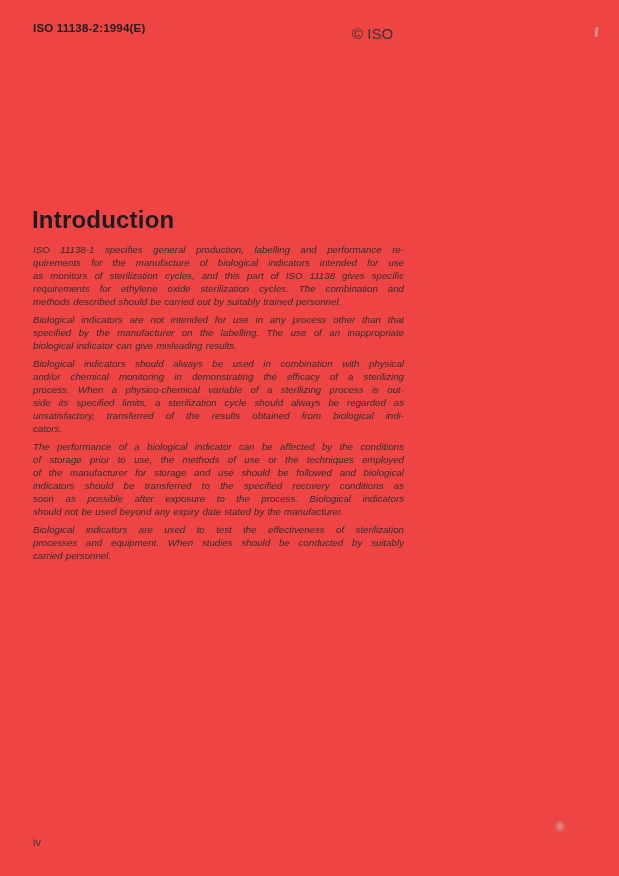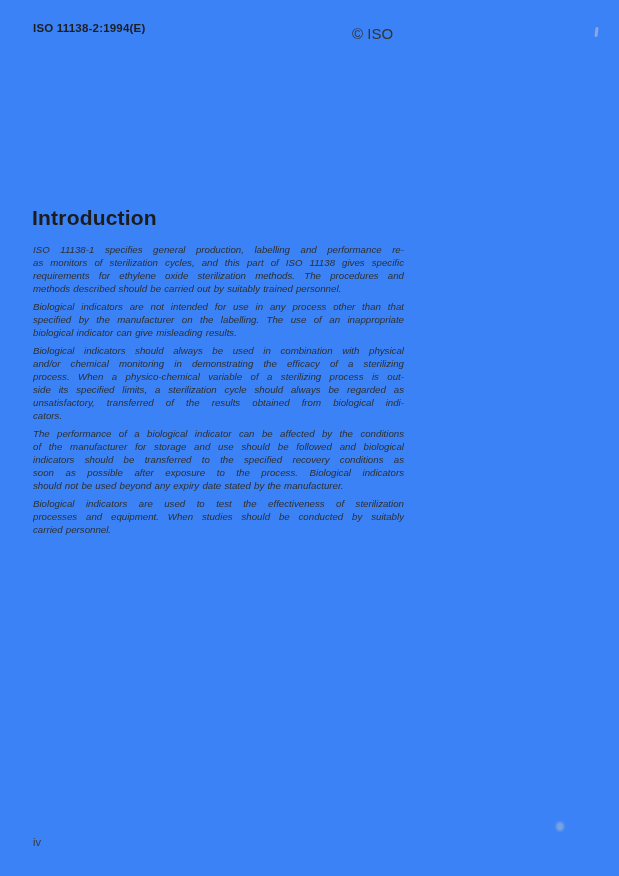--- a/index.html
+++ b/index.html
@@ -6,21 +6,21 @@
     margin: 0;
     padding: 0;
     background: #e8e8e8;
     font-family: "Liberation Sans", sans-serif;
   }
   .page {
     position: relative;
     width: 619px;
     height: 876px;
     margin: 0 auto;
-    background: #3b82f6;
+    background: #ef4444;
     color: #2f2f2f;
     overflow: hidden;
   }
   .doc-number {
     position: absolute;
     left: 33px;
     top: 22px;
     font-size: 11.5px;
     font-weight: bold;
     color: #1e1e1e;
@@ -32,21 +32,21 @@
     left: 352px;
     top: 25px;
     font-size: 15px;
     color: #343434;
     white-space: nowrap;
   }
   .section-title {
     position: absolute;
     left: 32px;
     top: 206px;
-    font-size: 21px;
+    font-size: 24px;
     font-weight: bold;
     color: #1c1c1c;
     letter-spacing: 0.2px;
     white-space: nowrap;
   }
   .body-block {
     position: absolute;
     left: 33px;
     top: 243px;
     width: 371px;
@@ -108,39 +108,41 @@
 
   <div class="copyright">© ISO</div>
 
   <div class="artifact top-right"></div>
 
   <h1 class="section-title" style="margin:0;">Introduction</h1>
 
   <div class="body-block">
       <div class="para">
         <div class="line">ISO 11138-1 specifies general production, labelling and performance re-</div>
+        <div class="line">quirements for the manufacture of biological indicators intended for use</div>
         <div class="line">as monitors of sterilization cycles, and this part of ISO 11138 gives specific</div>
-        <div class="line">requirements for ethylene oxide sterilization methods. The procedures and</div>
+        <div class="line">requirements for ethylene oxide sterilization cycles. The combination and</div>
         <div class="line last">methods described should be carried out by suitably trained personnel.</div>
       </div>
       <div class="para">
         <div class="line">Biological indicators are not intended for use in any process other than that</div>
         <div class="line">specified by the manufacturer on the labelling. The use of an inappropriate</div>
         <div class="line last">biological indicator can give misleading results.</div>
       </div>
       <div class="para">
         <div class="line">Biological indicators should always be used in combination with physical</div>
         <div class="line">and/or chemical monitoring in demonstrating the efficacy of a sterilizing</div>
         <div class="line">process. When a physico-chemical variable of a sterilizing process is out-</div>
         <div class="line">side its specified limits, a sterilization cycle should always be regarded as</div>
         <div class="line">unsatisfactory, transferred of the results obtained from biological indi-</div>
         <div class="line last">cators.</div>
       </div>
       <div class="para">
         <div class="line">The performance of a biological indicator can be affected by the conditions</div>
+        <div class="line">of storage prior to use, the methods of use or the techniques employed</div>
         <div class="line">of the manufacturer for storage and use should be followed and biological</div>
         <div class="line">indicators should be transferred to the specified recovery conditions as</div>
         <div class="line">soon as possible after exposure to the process. Biological indicators</div>
         <div class="line last">should not be used beyond any expiry date stated by the manufacturer.</div>
       </div>
       <div class="para">
         <div class="line">Biological indicators are used to test the effectiveness of sterilization</div>
         <div class="line">processes and equipment. When studies should be conducted by suitably</div>
         <div class="line last">carried personnel.</div>
       </div>

